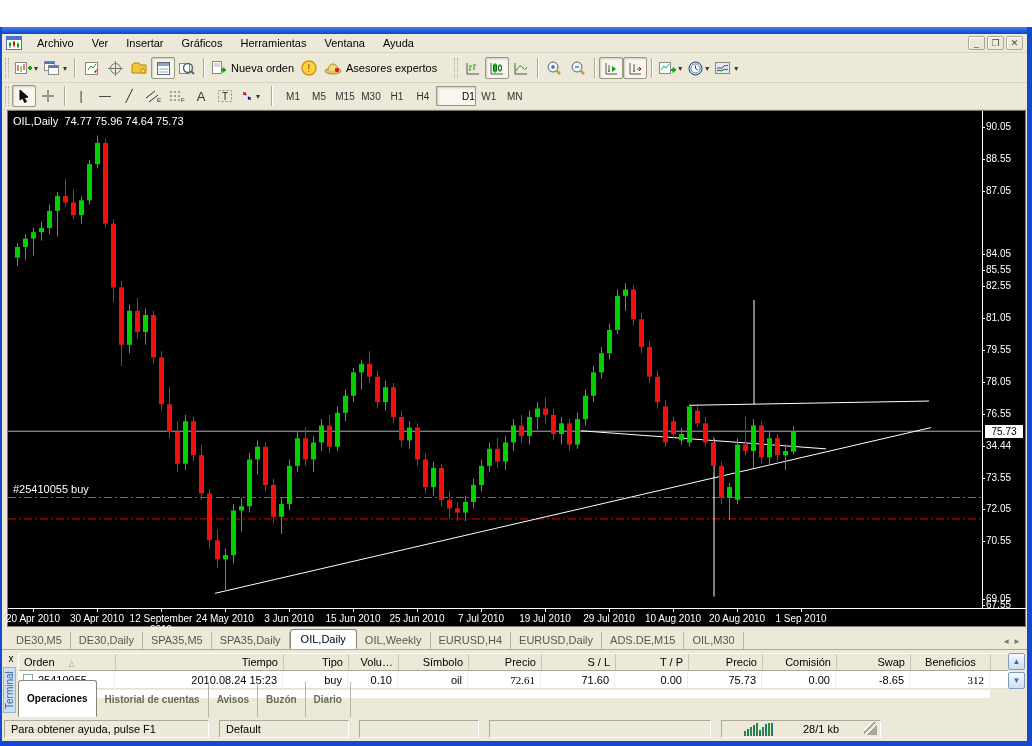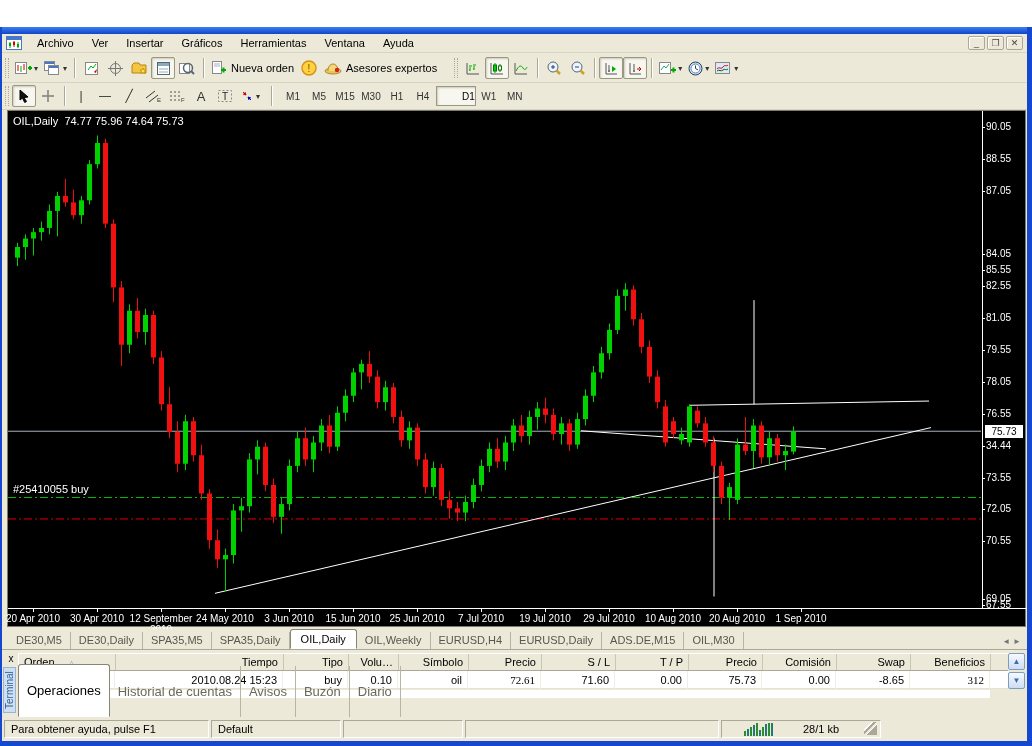--- a/index.html
+++ b/index.html
@@ -57,27 +57,27 @@
   .thead{background:#ece9d8;border:1px solid #fff;border-bottom:1px solid #aca899;}
   .thead .cell{color:#000;font-size:11px;border-right:1px solid #cac6b6;height:16px;line-height:16px;}
   .tdata{background:#fff;border-bottom:1px solid #e4e2d6;}
   .tdata .cell{font-size:11px;color:#000;border-right:1px solid #f0eee4;height:18px;line-height:18px;}
   .cell{padding:0 5px;white-space:nowrap;overflow:hidden;}
   .r{text-align:right;}
   #term-body{left:16px;top:39px;width:972px;height:8px;background:#fff;}
   #term-scroll{right:2px;top:2px;width:17px;height:36px;}
   .sbtn{width:17px;height:17px;background:linear-gradient(#f6f9ff,#cfdcf3);border:1px solid #7b9ebd;border-radius:2px;color:#3a6ea5;font-size:8px;text-align:center;line-height:15px;}
   #term-tabs{left:16px;top:47px;width:990px;height:19px;display:flex;align-items:flex-end;}
-  .termtab{font-size:13px;color:#6b6959;padding:18px 8px;border-right:1px solid #b8b4a2;}
+  .termtab{font-size:10px;color:#6b6959;padding:12px 8px;border-right:1px solid #b8b4a2;font-weight:bold;}
   .termtab.active{background:#fff;border:1px solid #888478;border-bottom:1px solid #fff;border-radius:3px 3px 0 0;color:#000;}
   .sort-icon{font-size:8px;color:#999;margin-left:14px;}
   .doc-icon{display:inline-block;width:10px;height:12px;background:#fff;border:1px solid #8aa;position:relative;margin-right:5px;vertical-align:-2px;}
   .doc-icon:after{content:"";position:absolute;right:-3px;bottom:-3px;width:6px;height:6px;background:#2a6fe8;border-radius:50%;}
   
-  #statusbar{left:2px;top:717px;width:881px;height:24px;background:#ece9d8;display:flex;align-items:center;padding:2px 2px;gap:2px;}
+  #statusbar{left:2px;top:717px;width:881px;height:24px;background:#ece9d8;display:flex;align-items:center;padding:2px 2px;gap:10px;}
   .scell{height:18px;border:1px solid;border-color:#aca899 #fff #fff #aca899;font-size:11px;color:#000;line-height:16px;padding:0 6px;}
   #resize-grip{position:absolute;right:6px;bottom:6px;width:13px;height:13px;background:
     linear-gradient(135deg,transparent 0 5px,#fff 5px 7px,#aca899 7px 9px,transparent 9px 10px,#fff 10px 11px,#aca899 11px 13px);}
   .sigbars{display:flex;align-items:flex-end;gap:1px;height:13px;margin:0 6px;}
   .sigbars i{width:2px;display:block;}
   svg{display:block;}
   .icon{display:inline-block;}
 </style>
 </head>
 <body>
@@ -626,21 +626,21 @@
         <span class="cell r" style="width:168px;">Tiempo</span>
         <span class="cell r" style="width:65px;">Tipo</span>
         <span class="cell r" style="width:50px;">Volu…</span>
         <span class="cell r" style="width:70px;">Símbolo</span>
         <span class="cell r" style="width:73px;">Precio</span>
         <span class="cell r" style="width:74px;">S / L</span>
         <span class="cell r" style="width:73px;">T / P</span>
         <span class="cell r" style="width:74px;">Precio</span>
         <span class="cell r" style="width:74px;">Comisión</span>
         <span class="cell r" style="width:74px;">Swap</span>
-        <span class="cell r" style="width:80px;">Beneficios</span>
+        <span class="cell r" style="width:80px;text-align:center;">Beneficios</span>
       </div>
       <div class="trow tdata">
         <span class="cell" style="width:97px;"><span class="doc-icon"></span><span>25410055</span></span>
         <span class="cell r" style="width:168px;">2010.08.24 15:23</span>
         <span class="cell r" style="width:65px;">buy</span>
         <span class="cell r" style="width:50px;">0.10</span>
         <span class="cell r" style="width:70px;">oil</span>
         <span class="cell r" style="width:73px;font-family:Liberation Serif, serif;">72.61</span>
         <span class="cell r" style="width:74px;">71.60</span>
         <span class="cell r" style="width:73px;">0.00</span>

